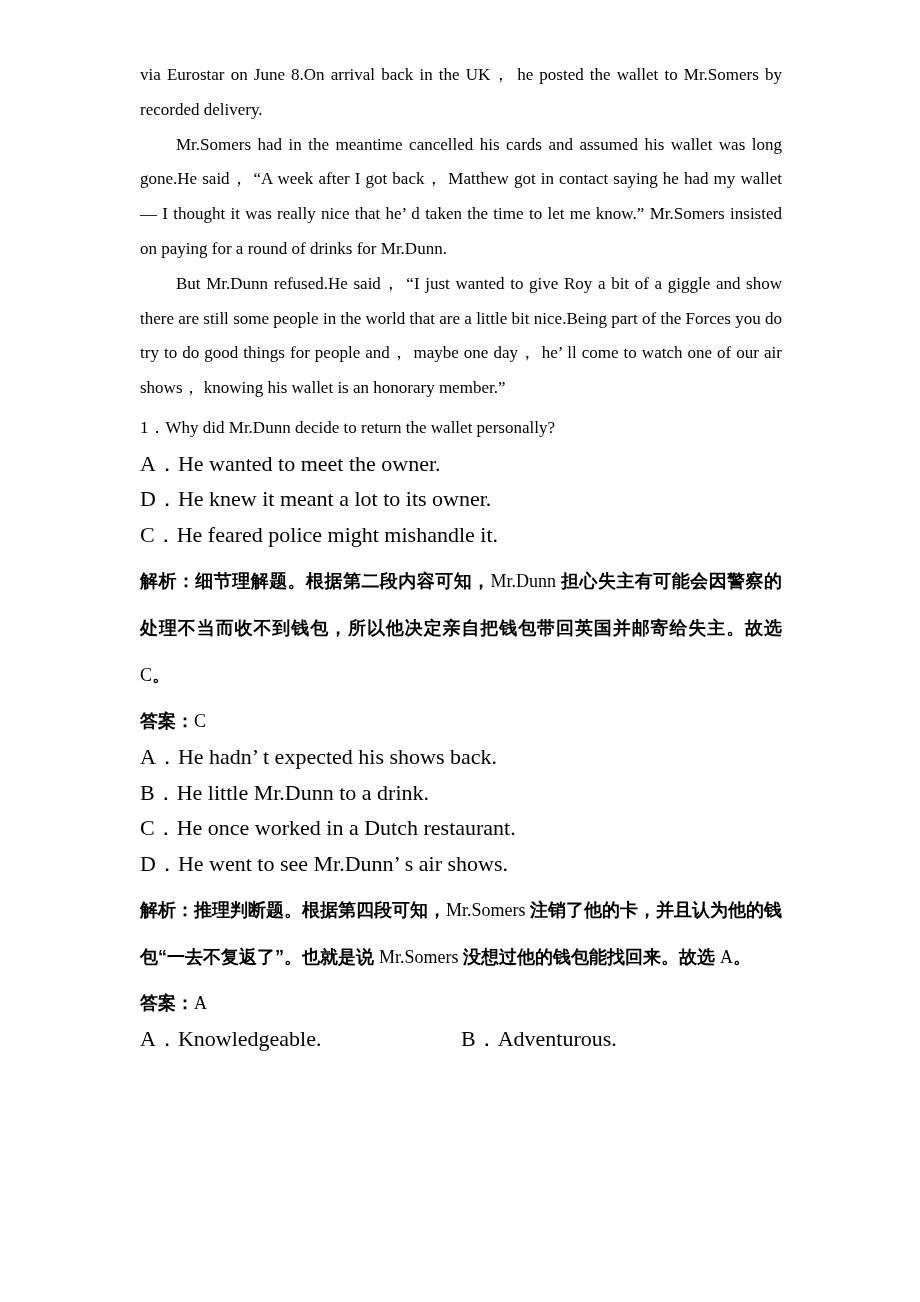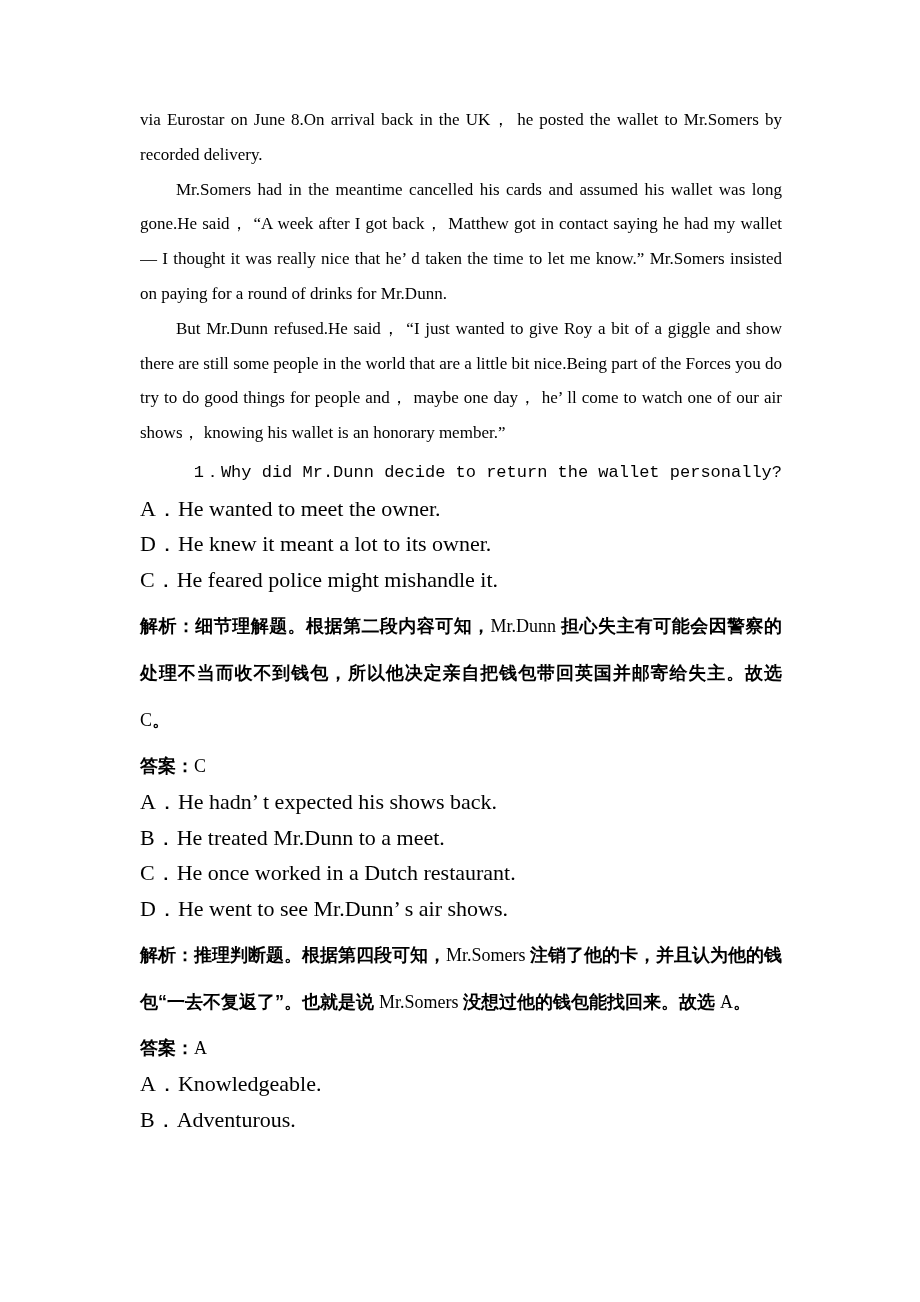--- a/index.html
+++ b/index.html
@@ -1,48 +1,47 @@
 <!DOCTYPE html>
 <html><head>
 <meta charset="utf-8">
 <style>
   html, body { margin: 0; padding: 0; background: #ffffff; }
   .page {
     position: relative;
     width: 920px;
     height: 1302px;
     box-sizing: border-box;
-    padding: 103px 138px 0 140px;
+    padding: 58px 138px 0 140px;
     background: #ffffff;
     color: #000;
     overflow: hidden;
   }
   .passage { height: 348px; overflow: hidden; }
   .par {
     margin: 0;
     font-family: "Liberation Serif", serif;
     font-size: 17px;
     line-height: 34.8px;
     text-align: justify;
     color: #000;
   }
   .par.indent { text-indent: 36px; }
   .stem {
-    font-family: Liberation Mono, monospace;
+    font-family: Liberation Serif, serif;
     font-size: 17px;
     line-height: 35.5px;
     margin-top: 4px;
-    text-align: right;
   }
   .opt {
     font-family: "Liberation Serif", serif;
     font-size: 22px;
     line-height: 35.5px;
   }
-  .opts.two-col { display: flex; flex-direction: column; }
+  .opts.two-col { display: flex; }
   .opts.two-col .opt { width: 50%; }
   .analysis {
     margin-top: 6px;
     font-size: 18px;
     line-height: 47px;
     text-align: justify;
   }
   .answer {
     margin-top: 4px;
     font-size: 18px;
@@ -73,21 +72,21 @@
           <div class="opt">A．He wanted to meet the owner.</div>
           <div class="opt">D．He knew it meant a lot to its owner.</div>
           <div class="opt">C．He feared police might mishandle it.</div>
         </div>
         <div class="analysis"><span class="zh">解析：细节理解题。根据第二段内容可知，</span><span class="en">Mr.Dunn </span><span class="zh">担心失主有可能会因警察的处理不当而收不到钱包，所以他决定亲自把钱包带回英国并邮寄给失主。故选 </span><span class="en">C</span><span class="zh">。</span></div>
         <div class="answer"><span class="zh">答案：</span><span class="en">C</span></div>
       </div>
       <div class="question">
         <div class="opts">
           <div class="opt">A．He hadn’ t expected his shows back.</div>
-          <div class="opt">B．He treated Mr.Dunn to a meet.</div>
+          <div class="opt">B．He little Mr.Dunn to a drink.</div>
           <div class="opt">C．He once worked in a Dutch restaurant.</div>
           <div class="opt">D．He went to see Mr.Dunn’ s air shows.</div>
         </div>
         <div class="analysis"><span class="zh">解析：推理判断题。根据第四段可知，</span><span class="en">Mr.Somers </span><span class="zh">注销了他的卡，并且认为他的钱包“一去不复返了”。也就是说 </span><span class="en">Mr.Somers </span><span class="zh">没想过他的钱包能找回来。故选 </span><span class="en">A</span><span class="zh">。</span></div>
         <div class="answer"><span class="zh">答案：</span><span class="en">A</span></div>
       </div>
       <div class="question">
         <div class="opts two-col">
           <div class="opt">A．Knowledgeable.</div>
           <div class="opt">B．Adventurous.</div>

